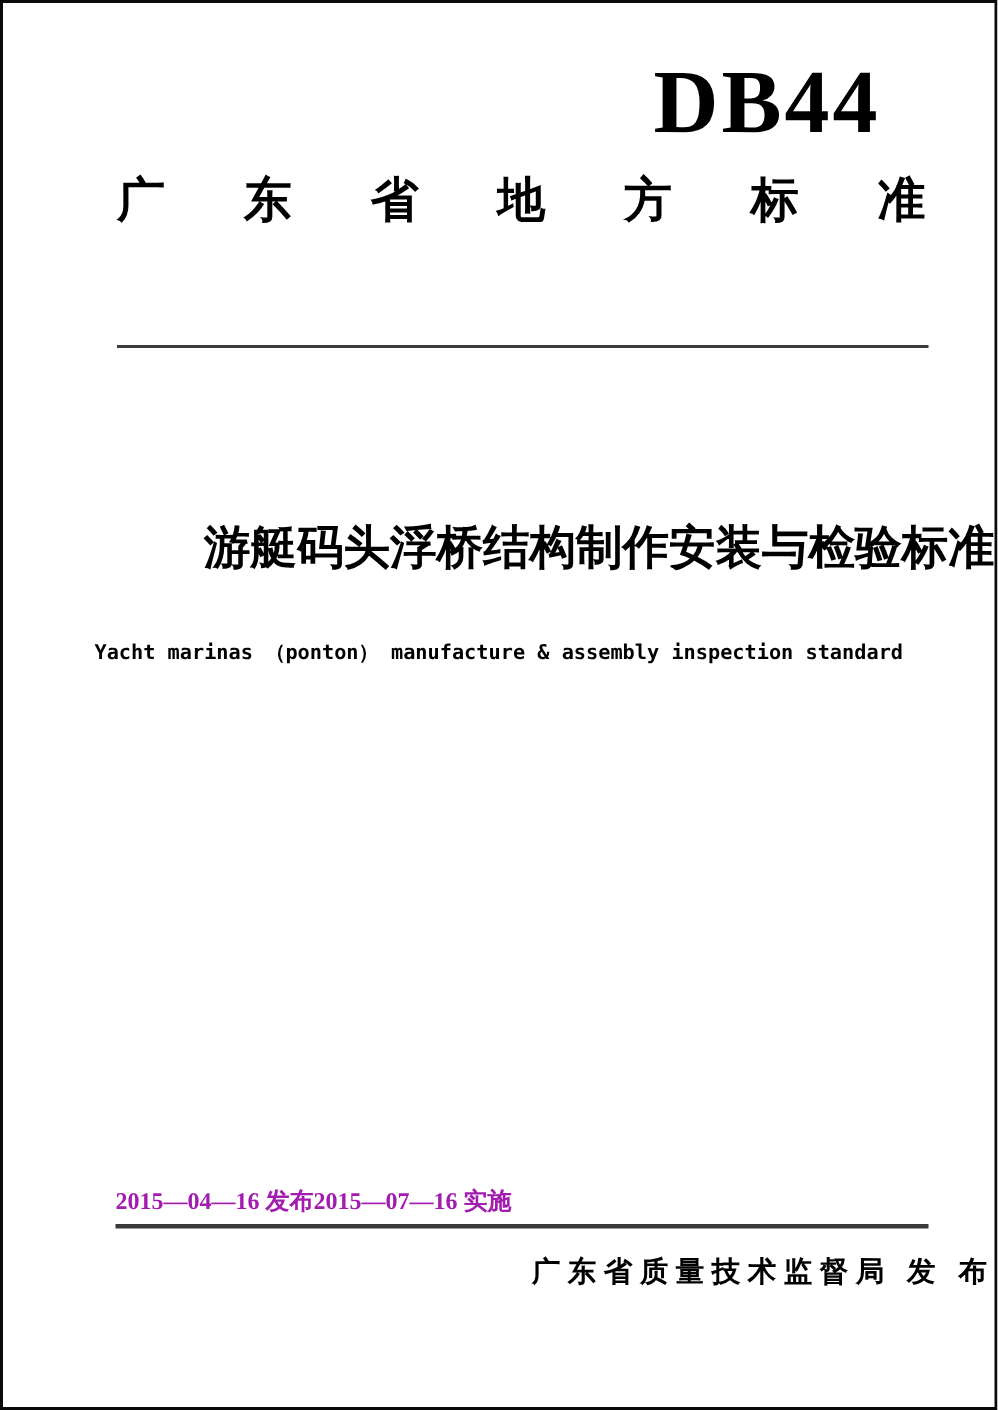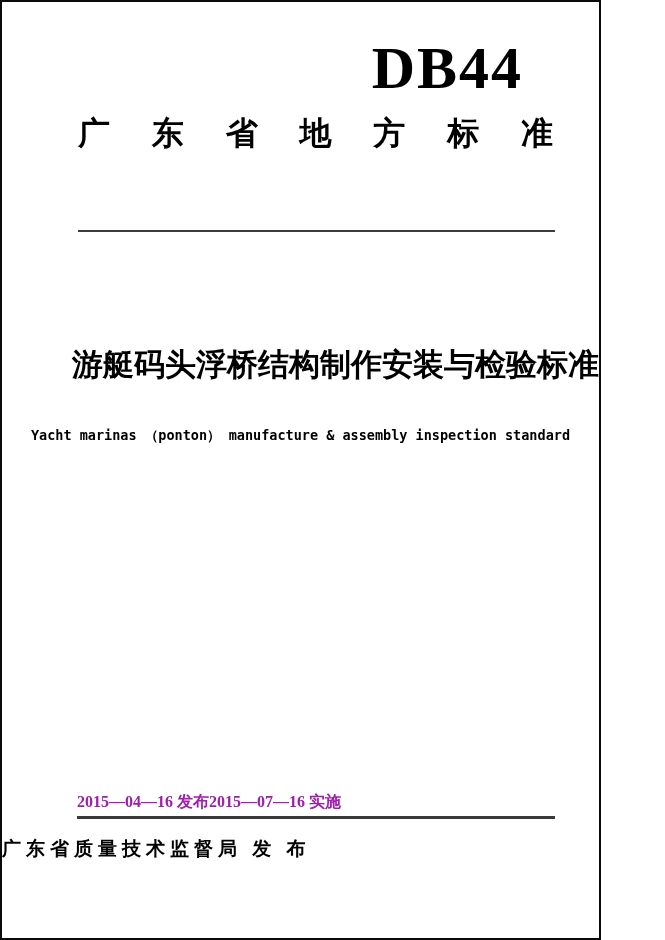--- a/index.html
+++ b/index.html
@@ -2,21 +2,21 @@
 <html><head>
 <meta charset="utf-8">
 <style>
   html, body {
     margin: 0;
     padding: 0;
     background: #ffffff;
   }
   .page {
     position: relative;
-    width: 601px;
+    width: 665px;
     height: 940px;
     box-sizing: border-box;
     background: #ffffff;
     border: 2px solid #0a0a0a;
     font-family: "Liberation Sans", sans-serif;
     color: #000000;
     overflow: hidden;
     padding-left: 13px;
   }
   .db44-logo {
@@ -103,21 +103,21 @@
     left: 75px;
     right: 44px;
     height: 3px;
     background: #3a3a3a;
   }
   .publisher-line {
     position: absolute;
     top: 834px;
     left: 0;
     right: 0;
-    text-align: left;
+    text-align: right;
     font-weight: bold;
     font-size: 19px;
     line-height: 1.4;
     letter-spacing: 5px;
     color: #000000;
   }
 </style>
 </head>
 <body>
 

